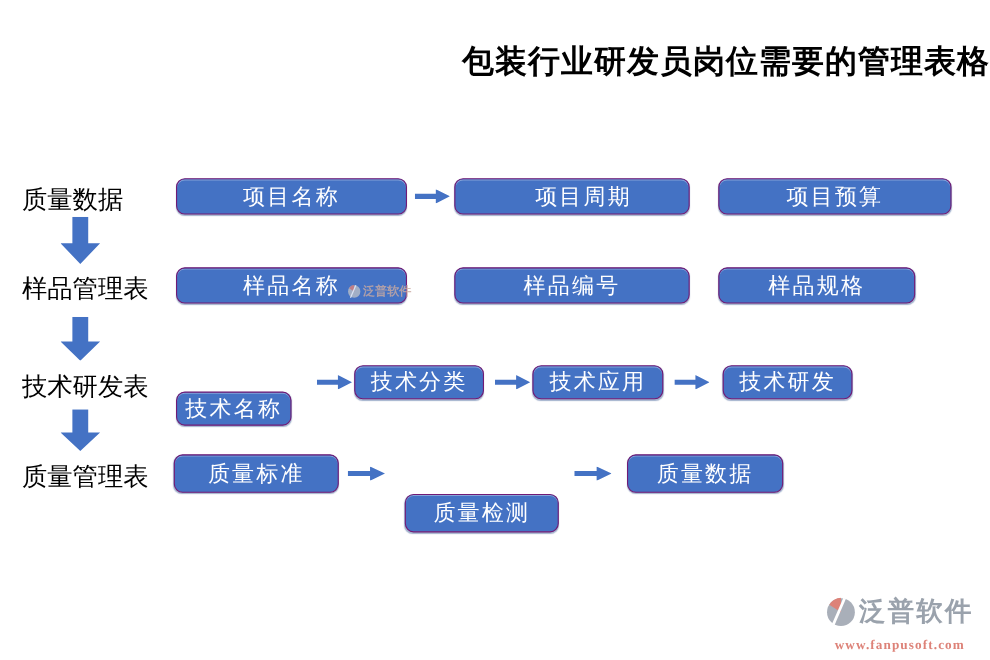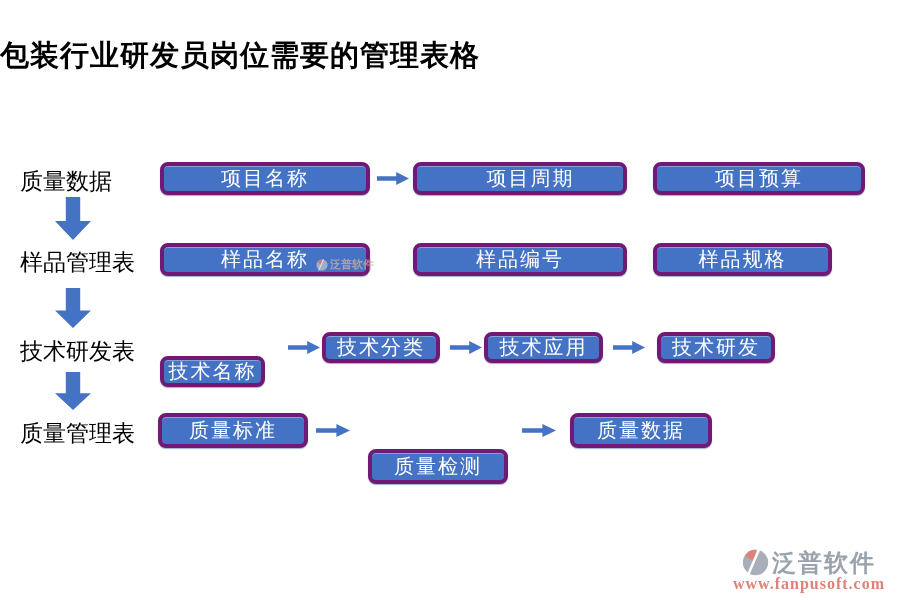--- a/index.html
+++ b/index.html
@@ -1,29 +1,29 @@
 <!DOCTYPE html>
 <html><head>
 <meta charset="utf-8">
 <style>
   html,body{margin:0;padding:0;background:#ffffff;}
   .canvas{
     position:relative;width:900px;height:600px;background:#ffffff;overflow:hidden;
     font-family:"Liberation Serif","DejaVu Serif",serif;
   }
   .title{
-    position:absolute;top:36px;left:0;width:100%;text-align:left;
+    position:absolute;top:36px;left:0;width:100%;text-align:right;
     font-size:29px;font-weight:700;color:#000;letter-spacing:1px;
   }
   .row-label{
     position:absolute;left:20px;width:140px;font-size:23px;color:#000;
     white-space:nowrap;
   }
   .box{
-    position:absolute;background:#4472C4;border:4px solid #701a75;border-radius:8px;
+    position:absolute;background:#4472C4;border:1px solid #701a75;border-radius:8px;
     color:#ffffff;display:flex;align-items:center;justify-content:center;
     font-size:20px;letter-spacing:2px;box-sizing:border-box;
     box-shadow:inset 0 1px 0 rgba(255,255,255,.35), 0 1px 1px rgba(47,82,143,.45);
     white-space:nowrap;
   }
   .arrow-right{
     position:absolute;height:13px;background:#4472C4;
     clip-path:polygon(0 32%,60% 32%,60% 0,100% 50%,60% 100%,60% 68%,0 68%);
   }
   .arrow-down{
@@ -37,21 +37,21 @@
   }
   .footer{
     position:absolute;right:15px;bottom:8px;display:flex;flex-direction:column;
     align-items:center;line-height:1;
   }
   .brand-row{display:flex;align-items:center;gap:3px;}
   .brand-text{
     font-size:24px;font-weight:700;color:#9AA2AC;letter-spacing:2px;
   }
   .footer-url{
-    margin-top:0;font-size:16px;font-weight:700;color:#DD8278;letter-spacing:1px;
+    margin-top:10px;font-size:12px;font-weight:700;color:#DD8278;letter-spacing:1px;
     font-family:"Liberation Serif","DejaVu Serif",serif;
   }
 </style>
 </head>
 <body>
 
 <div class="canvas">
 
   <div class="title">包装行业研发员岗位需要的管理表格</div>
 

